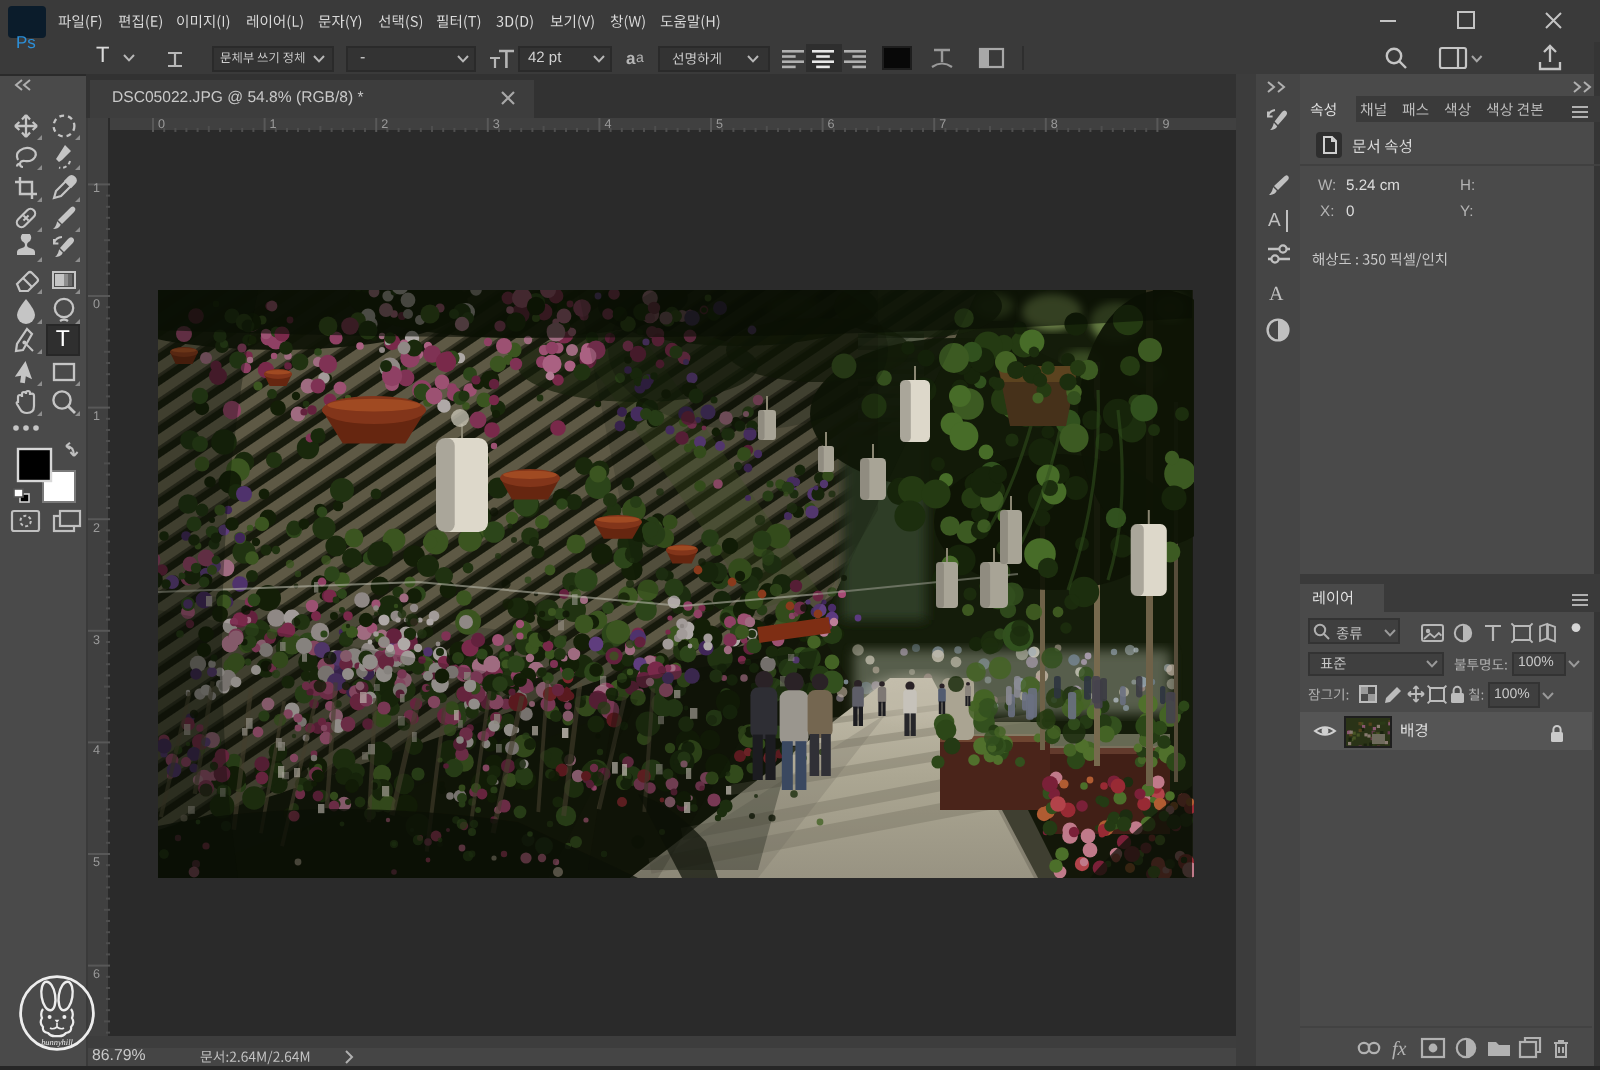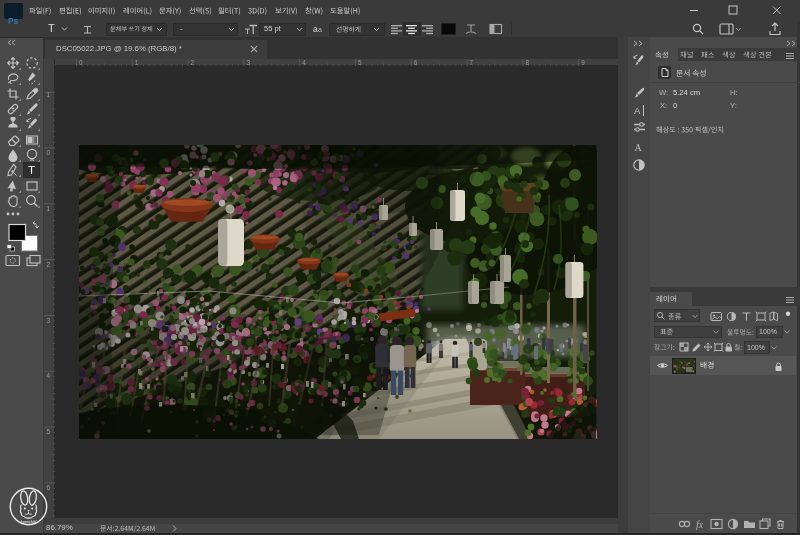--- a/index.html
+++ b/index.html
@@ -76,21 +76,21 @@
 <div style="position:absolute;left:173px;top:23px;width:65px;height:12.5px;background:#333333;border:1px solid #2a2a2a"></div>
 <div style="position:absolute;left:180px;top:23.5px;font:8px 'Liberation Sans',sans-serif;color:#d2d2d2;white-space:pre;line-height:10px;">-</div>
 <svg style="position:absolute;left:226px;top:23px;" width="13" height="13" viewBox="0 0 13 13">
     <path d="M3 5 l2.5 2.7 l2.5 -2.7" stroke="#b8b8b8" stroke-width="1" fill="none"></path>
   </svg>
 <svg style="position:absolute;left:243px;top:22px;" width="15" height="14" viewBox="0 0 15 14">
     <path d="M2 7 H7 M4.5 7 V12" stroke="#b5b5b5" stroke-width="1.1"></path>
     <path d="M6.5 3.5 H14 M10.2 3.5 V12" stroke="#b5b5b5" stroke-width="1.3"></path>
   </svg>
 <div style="position:absolute;left:259px;top:23px;width:47px;height:12.5px;background:#333333;border:1px solid #2a2a2a"></div>
-<div style="position:absolute;left:264px;top:24.1px;font:7.5px 'Liberation Sans',sans-serif;color:#d2d2d2;white-space:pre;line-height:9.5px;">55 pt</div>
+<div style="position:absolute;left:264px;top:24.1px;font:7.5px 'Liberation Sans',sans-serif;color:#d2d2d2;white-space:pre;line-height:9.5px;">42 pt</div>
 <svg style="position:absolute;left:294px;top:23px;" width="13" height="13" viewBox="0 0 13 13">
     <path d="M3 5 l2.5 2.7 l2.5 -2.7" stroke="#b8b8b8" stroke-width="1" fill="none"></path>
   </svg>
 <div style="position:absolute;left:313px;top:23.5px;font:bold 8.5px 'Liberation Sans',sans-serif;color:#b5b5b5;white-space:pre;line-height:10.5px;">a</div>
 <div style="position:absolute;left:318px;top:25.0px;font:7px 'Liberation Sans',sans-serif;color:#b5b5b5;white-space:pre;line-height:9px;">a</div>
 <div style="position:absolute;left:329px;top:23px;width:56px;height:12.5px;background:#333333;border:1px solid #2a2a2a"></div>
 <svg style="position:absolute;left:336px;top:23.6px" width="27" height="10" viewBox="0 0 27 10">
     <path d="M3.5 -4.2H5.0V-3.7H3.5ZM1.9 -5.2H2.3V-4.5Q2.3 -3.9 2.1 -3.4Q1.9 -2.9 1.5 -2.5Q1.2 -2.1 0.6 -1.9L0.3 -2.3Q0.7 -2.5 1.0 -2.7Q1.3 -2.9 1.5 -3.2Q1.7 -3.5 1.8 -3.8Q1.9 -4.1 1.9 -4.5ZM2.0 -5.2H2.4V-4.5Q2.4 -4.2 2.5 -3.8Q2.7 -3.5 2.9 -3.3Q3.1 -3.0 3.3 -2.8Q3.6 -2.6 3.9 -2.5L3.6 -2.0Q3.1 -2.2 2.8 -2.6Q2.4 -3.0 2.2 -3.4Q2.0 -3.9 2.0 -4.5ZM4.8 -5.6H5.4V-1.0H4.8ZM1.4 -0.1H5.5V0.4H1.4ZM1.4 -1.5H2.0V0.1H1.4Z M9.5 -4.6H11.3V-4.2H9.5ZM9.5 -3.4H11.3V-2.9H9.5ZM11.1 -5.6H11.7V-2.0H11.1ZM6.9 -5.2H9.7V-2.4H6.9ZM9.1 -4.7H7.4V-2.9H9.1ZM9.6 -1.8Q10.6 -1.8 11.1 -1.5Q11.7 -1.2 11.7 -0.6Q11.7 -0.1 11.1 0.2Q10.6 0.5 9.6 0.5Q8.7 0.5 8.1 0.2Q7.6 -0.1 7.6 -0.6Q7.6 -1.2 8.1 -1.5Q8.7 -1.8 9.6 -1.8ZM9.6 -1.4Q9.2 -1.4 8.8 -1.3Q8.5 -1.2 8.3 -1.0Q8.1 -0.9 8.1 -0.6Q8.1 -0.4 8.3 -0.3Q8.5 -0.1 8.8 -0.0Q9.2 0.1 9.6 0.1Q10.1 0.1 10.4 -0.0Q10.8 -0.1 10.9 -0.3Q11.1 -0.4 11.1 -0.6Q11.1 -0.9 10.9 -1.0Q10.8 -1.2 10.4 -1.3Q10.1 -1.4 9.6 -1.4Z M17.0 -5.6H17.6V0.5H17.0ZM17.4 -3.1H18.6V-2.6H17.4ZM12.8 -4.6H16.4V-4.2H12.8ZM14.7 -3.7Q15.1 -3.7 15.4 -3.5Q15.8 -3.3 16.0 -3.0Q16.2 -2.7 16.2 -2.3Q16.2 -1.8 16.0 -1.5Q15.8 -1.2 15.4 -1.0Q15.1 -0.8 14.7 -0.8Q14.2 -0.8 13.9 -1.0Q13.6 -1.2 13.4 -1.5Q13.2 -1.8 13.2 -2.3Q13.2 -2.7 13.4 -3.0Q13.6 -3.3 13.9 -3.5Q14.2 -3.7 14.7 -3.7ZM14.7 -3.2Q14.4 -3.2 14.2 -3.1Q13.9 -3.0 13.8 -2.7Q13.7 -2.5 13.7 -2.3Q13.7 -2.0 13.8 -1.8Q13.9 -1.6 14.2 -1.4Q14.4 -1.3 14.7 -1.3Q14.9 -1.3 15.2 -1.4Q15.4 -1.6 15.5 -1.8Q15.6 -2.0 15.6 -2.3Q15.6 -2.5 15.5 -2.7Q15.4 -3.0 15.2 -3.1Q14.9 -3.2 14.7 -3.2ZM14.4 -5.5H14.9V-4.4H14.4Z M23.8 -5.6H24.3V0.5H23.8ZM21.1 -3.1H22.7V-2.7H21.1ZM22.5 -5.5H23.0V0.2H22.5ZM21.2 -4.8H21.7Q21.7 -4.0 21.5 -3.3Q21.3 -2.6 20.8 -1.9Q20.3 -1.3 19.4 -0.8L19.1 -1.2Q19.8 -1.6 20.3 -2.2Q20.8 -2.7 21.0 -3.4Q21.2 -4.0 21.2 -4.7ZM19.4 -4.8H21.4V-4.4H19.4Z" fill="#cccccc" transform="translate(0,7.8)"></path>
   </svg>
 <svg style="position:absolute;left:371px;top:23px;" width="13" height="13" viewBox="0 0 13 13">
@@ -126,21 +126,21 @@
   </svg>
 <div style="position:absolute;left:511px;top:23px;width:1px;height:12px;background:#2e2e2e"></div>
 <svg style="position:absolute;left:688px;top:22px;" width="110" height="15" viewBox="0 0 110 15">
     <circle cx="9" cy="6" r="3.6" fill="none" stroke="#c5c5c5" stroke-width="1.2"></circle>
     <path d="M11.6 8.6 L15 12" stroke="#c5c5c5" stroke-width="1.2"></path>
 <rect x="32" y="2" width="13" height="10" rx="1" fill="none" stroke="#c5c5c5" stroke-width="1.1"></rect>
     <path d="M41 2 V12" stroke="#c5c5c5" stroke-width="1.1"></path>
     <path d="M48 6 l2.4 2.6 2.4 -2.6" stroke="#a5a5a5" stroke-width="1" fill="none"></path>
 <path d="M82 9 V12.5 H92 V9 M87 1.5 V9 M84 4 l3 -3 3 3" stroke="#c5c5c5" stroke-width="1.15" fill="none"></path>
   </svg>
-<div style="position:absolute;left:56px;top:43.8px;font:7.8px 'Liberation Sans',sans-serif;color:#c9c9c9;white-space:pre;line-height:9.8px;">DSC05022.JPG @ 19.6% (RGB/8) *</div>
+<div style="position:absolute;left:56px;top:43.8px;font:7.8px 'Liberation Sans',sans-serif;color:#c9c9c9;white-space:pre;line-height:9.8px;">DSC05022.JPG @ 54.8% (RGB/8) *</div>
 <svg style="position:absolute;left:249px;top:44px;" width="10" height="10" viewBox="0 0 10 10">
     <path d="M2 2 L8 8 M8 2 L2 8" stroke="#a8a8a8" stroke-width="1.1"></path>
   </svg>
 <svg style="position:absolute;left:3px;top:38px;" width="14" height="8" viewBox="0 0 14 8">
     <path d="M2 2 l-0 0 M8 2 l-3 2.5 3 2.5 M12 2 l-3 2.5 3 2.5" stroke="#b0b0b0" stroke-width="1" fill="none"></path>
   </svg>
 <svg style="position:absolute;left:5.5px;top:56.0px;" width="14" height="14" viewBox="0 0 14 14">
     <path d="M7 1.5 V12.5 M1.5 7 H12.5 M7 1.5 l-2 2.2 M7 1.5 l2 2.2 M7 12.5 l-2 -2.2 M7 12.5 l2 -2.2 M1.5 7 l2.2 -2 M1.5 7 l2.2 2 M12.5 7 l-2.2 -2 M12.5 7 l-2.2 2" stroke="#c5c5c5" stroke-width="1.15" fill="none"></path>
   </svg>
 <svg style="position:absolute;left:17.5px;top:67.0px;" width="4" height="4" viewBox="0 0 4 4">

